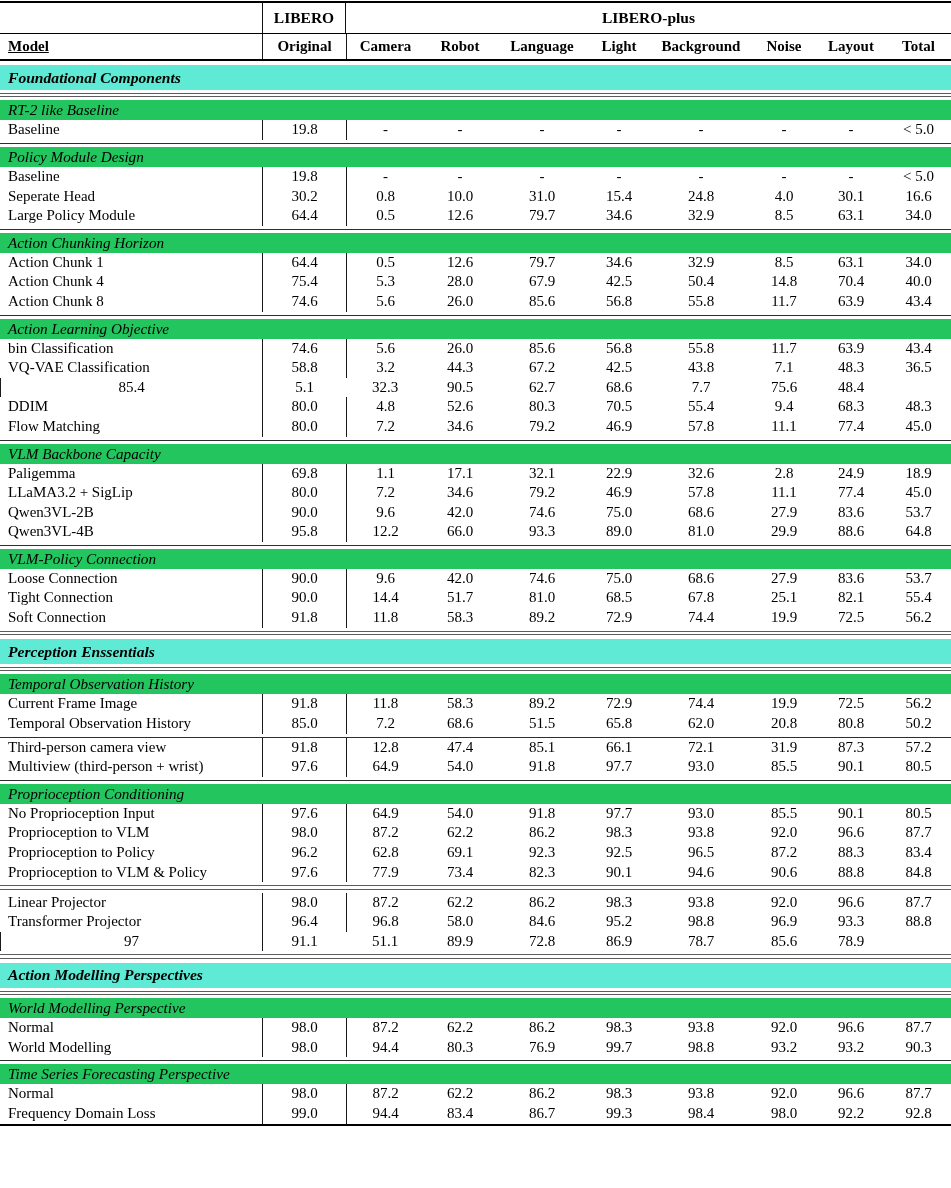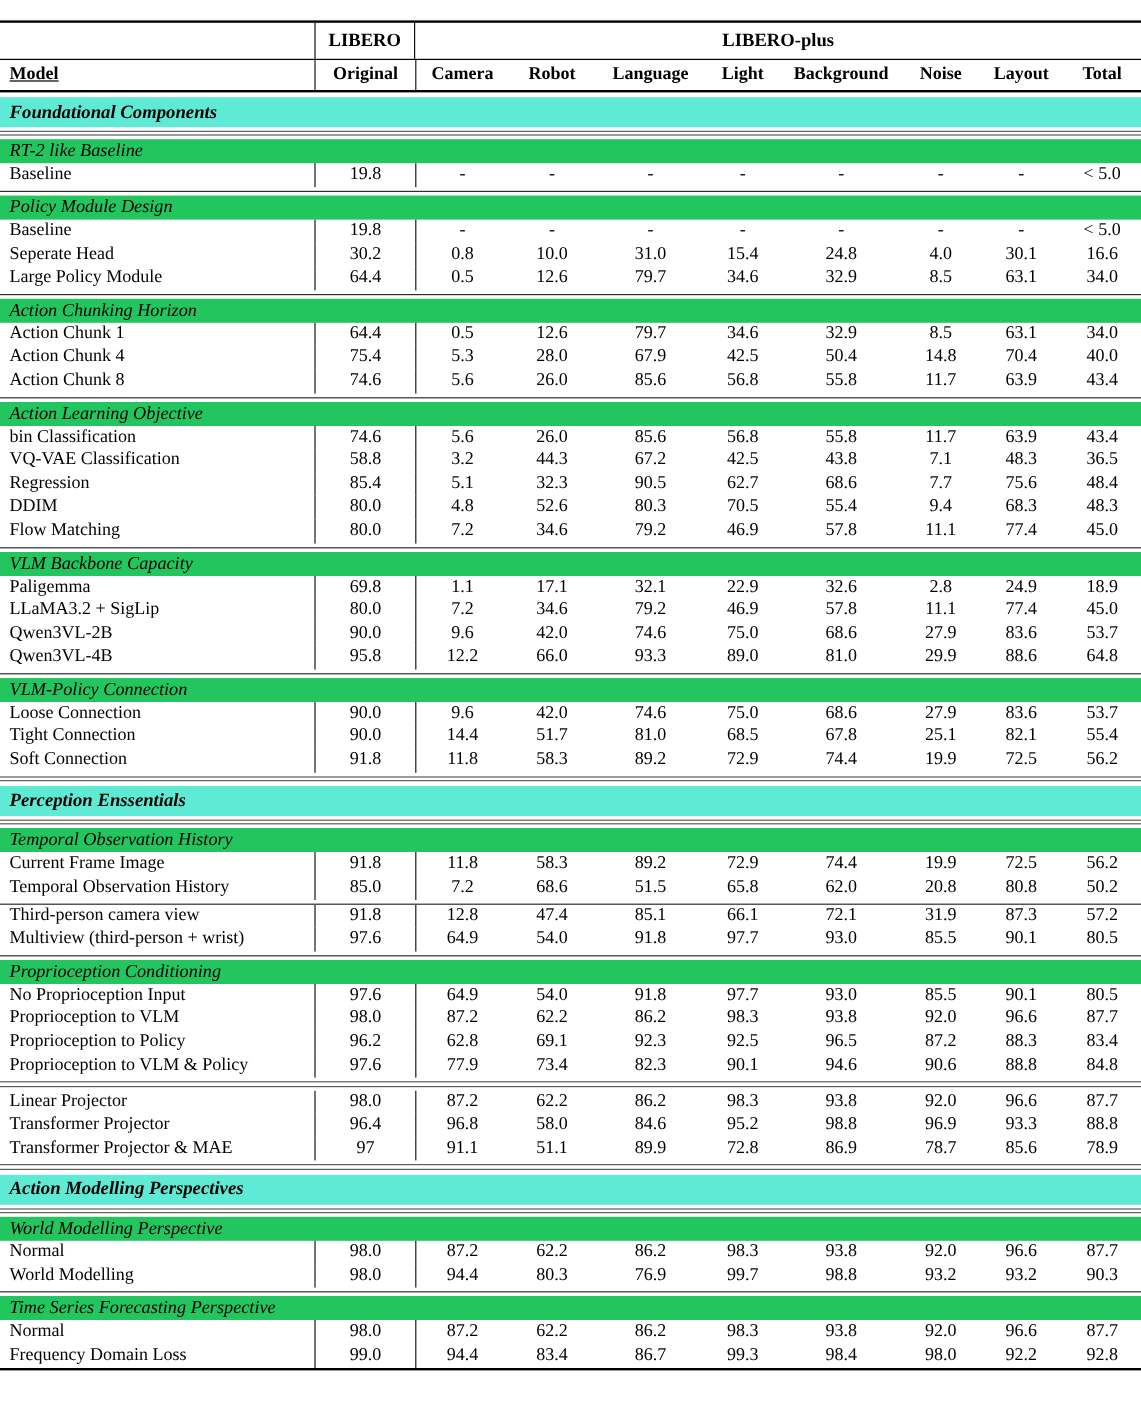--- a/index.html
+++ b/index.html
@@ -1,17 +1,17 @@
 <!DOCTYPE html>
 <html><head>
 <meta charset="utf-8">
 <style>
   html,body{margin:0;padding:0;background:#ffffff;}
   body{font-family:"Liberation Serif","DejaVu Serif",serif;color:#000;}
-  .page{width:951px;height:1188px;background:#fff;box-sizing:border-box;padding-top:17px;overflow:hidden;}
+  .page{width:951px;height:1188px;background:#fff;box-sizing:border-box;padding-top:1px;overflow:hidden;}
   .grid{display:grid;grid-template-columns:262px 84px 78px 72px 92px 62px 102px 64px 70px 65px;align-items:center;}
   .hgrid{display:grid;grid-template-columns:262px 84px 1fr;align-items:stretch;}
 
   .rule-top,.rule-bottom{border-top:2.6px solid #000;}
   .rule-mid{border-top:1.2px solid #000;}
   .rule-head{border-top:2.2px solid #000;}
   .rule-double{height:2.4px;border-top:1.6px solid #5c5c5c;border-bottom:1.6px solid #5c5c5c;margin:3px 0;}
   .rule-single{border-top:1.8px solid #2e2e2e;margin-top:3px;}
 
   .hrow1{height:30px;}
@@ -171,21 +171,20 @@
         <div class="cell bar-l">3.2</div>
         <div class="cell">44.3</div>
         <div class="cell">67.2</div>
         <div class="cell">42.5</div>
         <div class="cell">43.8</div>
         <div class="cell">7.1</div>
         <div class="cell">48.3</div>
         <div class="cell">36.5</div>
       </div>
       <div class="grid row">
-        <div class="cell first">Regression</div>
         <div class="cell bar-l">85.4</div>
         <div class="cell bar-l">5.1</div>
         <div class="cell">32.3</div>
         <div class="cell">90.5</div>
         <div class="cell">62.7</div>
         <div class="cell">68.6</div>
         <div class="cell">7.7</div>
         <div class="cell">75.6</div>
         <div class="cell">48.4</div>
       </div>
@@ -423,21 +422,20 @@
         <div class="cell bar-l">96.8</div>
         <div class="cell">58.0</div>
         <div class="cell">84.6</div>
         <div class="cell">95.2</div>
         <div class="cell">98.8</div>
         <div class="cell">96.9</div>
         <div class="cell">93.3</div>
         <div class="cell">88.8</div>
       </div>
       <div class="grid row">
-        <div class="cell first">Transformer Projector &amp; MAE</div>
         <div class="cell bar-l">97</div>
         <div class="cell bar-l">91.1</div>
         <div class="cell">51.1</div>
         <div class="cell">89.9</div>
         <div class="cell">72.8</div>
         <div class="cell">86.9</div>
         <div class="cell">78.7</div>
         <div class="cell">85.6</div>
         <div class="cell">78.9</div>
       </div>

